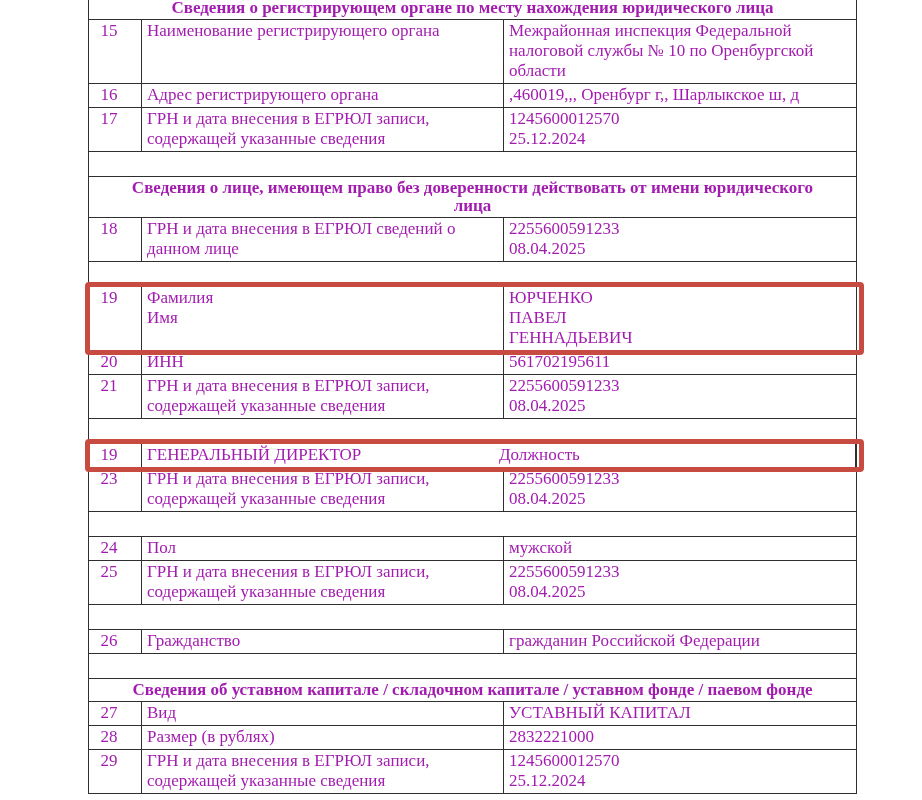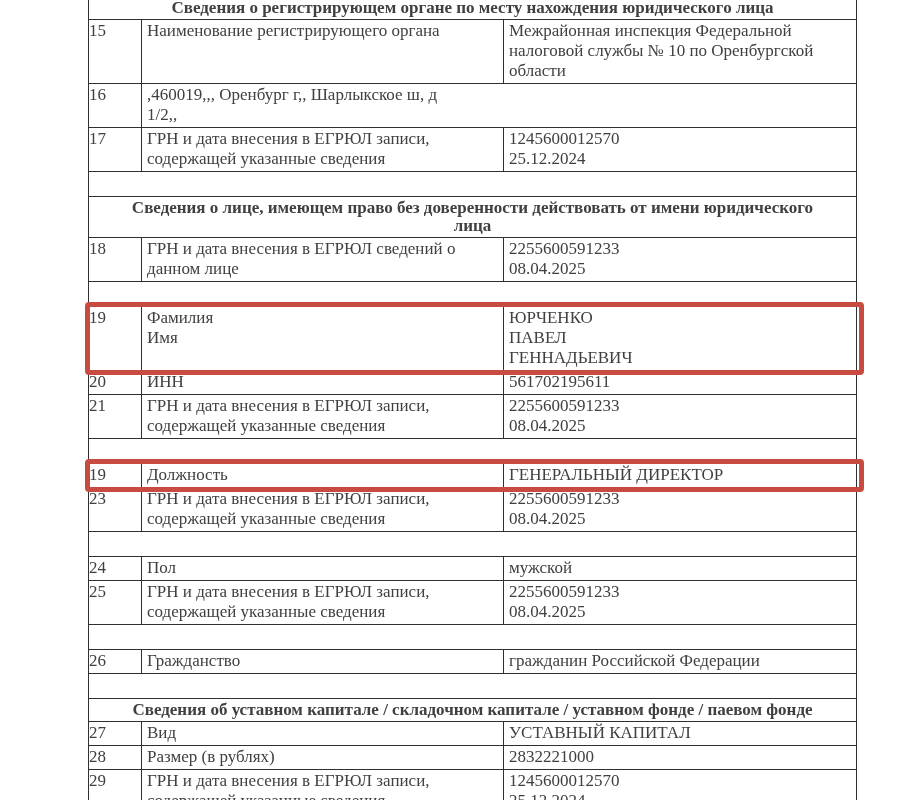--- a/index.html
+++ b/index.html
@@ -3,21 +3,21 @@
 <meta charset="utf-8">
 <style>
   html, body { margin: 0; padding: 0; background: #ffffff; }
   .page {
     position: relative;
     width: 922px;
     height: 800px;
     background: #ffffff;
     overflow: hidden;
     font-family: "Liberation Serif", "DejaVu Serif", serif;
-    color: #404040;
+    color: #a21caf;
   }
   .doc {
     position: absolute;
     left: 88px;
     top: -3px;
     width: 769px;
     box-sizing: border-box;
   }
   .doc * { box-sizing: border-box; }
 
@@ -40,20 +40,21 @@
     position: relative;
   }
   .cell {
     font-size: 17px;
     line-height: 20px;
     padding: 1px 5px 2px;
   }
   .cell.num {
     flex: none;
     width: 53px;
+    text-align: center;
     border-right: 1px solid var(--border, #2f2f2f);
     padding-left: 0;
     padding-right: 12px;
   }
   .cell.label {
     flex: none;
     width: 362px;
     border-right: 1px solid var(--border, #2f2f2f);
     font-family: Liberation Serif, serif;
   }
@@ -93,23 +94,25 @@
           <div class="tline">Наименование регистрирующего органа</div>
         </div>
         <div class="cell value">
           <div class="tline">Межрайонная инспекция Федеральной</div>
           <div class="tline">налоговой службы № 10 по Оренбургской</div>
           <div class="tline">области</div>
         </div>
       </div>
       <div class="row">
         <div class="cell num">16</div>
+        <div class="cell label">
+          <div class="tline">Адрес регистрирующего органа</div>
+        </div>
         <div class="cell value">
           <div class="tline">,460019,,, Оренбург г,, Шарлыкское ш, д</div>
-          <div class="tline">1/2,,</div>
         </div>
       </div>
       <div class="row">
         <div class="cell num">17</div>
         <div class="cell label">
           <div class="tline">ГРН и дата внесения в ЕГРЮЛ записи,</div>
           <div class="tline">содержащей указанные сведения</div>
         </div>
         <div class="cell value">
           <div class="tline">1245600012570</div>
@@ -162,25 +165,25 @@
           <div class="tline">содержащей указанные сведения</div>
         </div>
         <div class="cell value">
           <div class="tline">2255600591233</div>
           <div class="tline">08.04.2025</div>
         </div>
       </div>
       <div class="spacer"></div>
       <div class="row">
         <div class="cell num">19</div>
+        <div class="cell value">
+          <div class="tline">ГЕНЕРАЛЬНЫЙ ДИРЕКТОР</div>
+        </div>
         <div class="cell label">
           <div class="tline">Должность</div>
-        </div>
-        <div class="cell value">
-          <div class="tline">ГЕНЕРАЛЬНЫЙ ДИРЕКТОР</div>
         </div>
         <div class="hlbox"></div>
       </div>
       <div class="row">
         <div class="cell num">23</div>
         <div class="cell label">
           <div class="tline">ГРН и дата внесения в ЕГРЮЛ записи,</div>
           <div class="tline">содержащей указанные сведения</div>
         </div>
         <div class="cell value">

